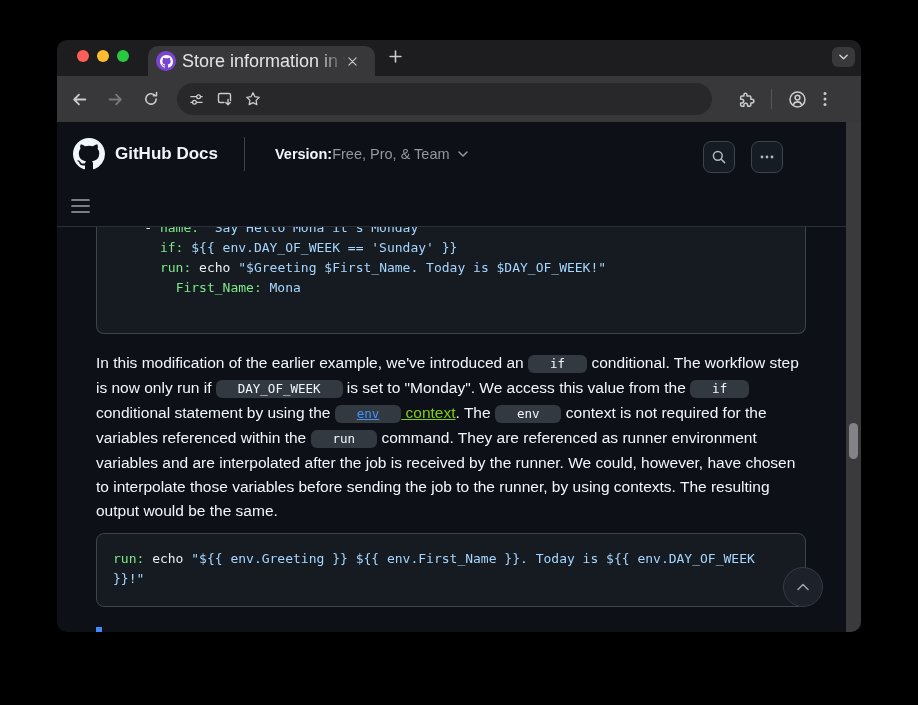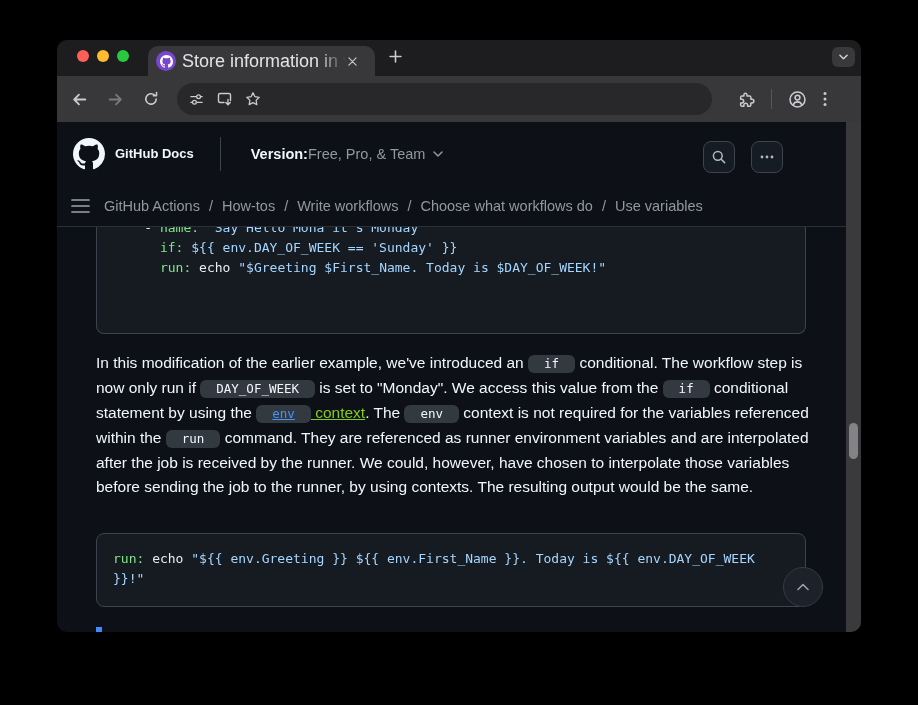--- a/index.html
+++ b/index.html
@@ -45,21 +45,21 @@
               flex:1 1 auto; }
   .pill-ic { color:#c9cbce; display:flex; margin-left:12px; flex:0 0 auto; }
   .tb-right { display:flex; align-items:center; margin-left:16px; }
   .tb-ic { color:#c9cbce; display:flex; margin-left:16px; }
   .tb-divider { width:1px; height:20px; background:#55565a; margin-left:16px; }
 
   
   .siteheader { position:absolute; left:0; top:82px; width:100%; height:63px; background:#0d1117;
                 display:flex; align-items:center; }
   .octo { color:#f0f6fc; display:flex; margin-left:16px; }
-  .brand { margin-left:10px; font-size:13px; font-weight:bold; color:#f0f6fc; }
+  .brand { margin-left:10px; font-size:17px; font-weight:bold; color:#f0f6fc; }
   .hdr-divider { width:1px; height:34px; background:#3d444d; margin-left:26px; }
   .version { margin-left:30px; font-size:14.5px; color:#f0f6fc; font-weight:bold; }
   .version-val { font-size:14.5px; color:#9198a1; font-weight:normal; }
   .version-chev { margin-left:8px; color:#9198a1; display:flex; }
   .hdr-right { position:absolute; right:78px; top:19px; display:flex; }
   .hdr-btn { width:32px; height:32px; border:1px solid #3d444d; border-radius:8px; background:#161c24;
              display:flex; align-items:center; justify-content:center; color:#b1b8c0; margin-left:16px; }
 
   
   .crumbbar { position:absolute; left:0; top:145px; width:100%; height:42px; background:#0d1117;
@@ -79,21 +79,21 @@
   .codeblock.bottom { left:39px; top:493px; width:710px; height:74px; }
   .codeblock.bottom .codepre { padding:15px 16px; }
   .code-line { white-space:pre-wrap; word-break:break-word; }
   .tok-key { color:#7ee787;margin-top:43px; }
   .tok-str { color:#a5d6ff; }
   .tok-pln { color:#e6edf3; }
 
   .paragraph { position:absolute; left:39px; top:311px; width:713px; font-size:15.5px;
                line-height:24px; color:#f0f6fc; }
   .inline-code { font-family:"DejaVu Sans Mono","Liberation Mono",monospace; font-size:12.5px;
-                 background:rgba(110,118,129,.4); padding:1px 16px 2px; border-radius:6px;
+                 background:rgba(110,118,129,.4); padding:1px 22px 2px; border-radius:6px;
                  color:#f0f6fc; }
   .link { color:#84cc16; text-decoration:underline; cursor:pointer; }
   .inline-code.link { color:#4493f8; }
 
   .scrolltop { position:absolute; left:726px; top:527px; width:40px; height:40px; border-radius:50%;
                background:#1c212a; border:1px solid #333b45; display:flex; align-items:center;
                justify-content:center; color:#9aa1ab; z-index:5; }
   .bluefrag { position:absolute; left:39px; top:587px; width:6px; height:5px; background:#3d8bfd; }
 
   
@@ -235,28 +235,28 @@
         </span>
       </div>
     </div>
 
     <div class="crumbbar">
       <span class="hamburger">
         <svg width="19" height="14" viewBox="0 0 19 14" stroke="currentColor" stroke-width="1.7" stroke-linecap="round">
             <path d="M1 1h17M1 7h17M1 13h17"></path>
           </svg>
       </span>
-      <nav class="crumbs"><a class="bc-item">GitHub Actions</a><span class="bc-sep">/</span><a class="bc-item">How-tos</a><span class="bc-sep">/</span><a class="bc-item">Write workflows</a><span class="bc-sep">/</span><a class="bc-item">Choose what workflows do</a><span class="bc-sep">/</span><a class="bc-item">Use variables</a></nav>
     </div>
 
     <div class="codeblock top">
       <div class="codepre">
           <div class="code-line"><span class="tok-pln">    - </span><span class="tok-key">name:</span><span class="tok-pln"> </span><span class="tok-str">"Say Hello Mona it's Monday"</span></div>
           <div class="code-line"><span class="tok-pln">      </span><span class="tok-key">if:</span><span class="tok-pln"> </span><span class="tok-str">${{ env.DAY_OF_WEEK == 'Sunday' }}</span></div>
           <div class="code-line"><span class="tok-pln">      </span><span class="tok-key">run:</span><span class="tok-pln"> echo </span><span class="tok-str">"$Greeting $First_Name. Today is $DAY_OF_WEEK!"</span></div>
+          <div class="code-line"><span class="tok-pln">        </span><span class="tok-key">First_Name:</span><span class="tok-pln"> </span><span class="tok-str">Mona</span></div>
         </div>
     </div>
 
     <p class="paragraph"><span>In this modification of the earlier example, we've introduced an </span><code class="inline-code">if</code><span> conditional. The workflow step is now only run if </span><code class="inline-code">DAY_OF_WEEK</code><span> is set to "Monday". We access this value from the </span><code class="inline-code">if</code><span> conditional statement by using the </span><code class="inline-code link">env</code><a class="link"> context</a><span>. The </span><code class="inline-code">env</code><span> context is not required for the variables referenced within the </span><code class="inline-code">run</code><span> command. They are referenced as runner environment variables and are interpolated after the job is received by the runner. We could, however, have chosen to interpolate those variables before sending the job to the runner, by using contexts. The resulting output would be the same.</span></p>
 
     <div class="codeblock bottom">
       <div class="codepre">
           <div class="code-line"><span class="tok-key">run:</span><span class="tok-pln"> echo </span><span class="tok-str">"${{ env.Greeting }} ${{ env.First_Name }}. Today is ${{ env.DAY_OF_WEEK }}!"</span></div>
         </div>
     </div>

